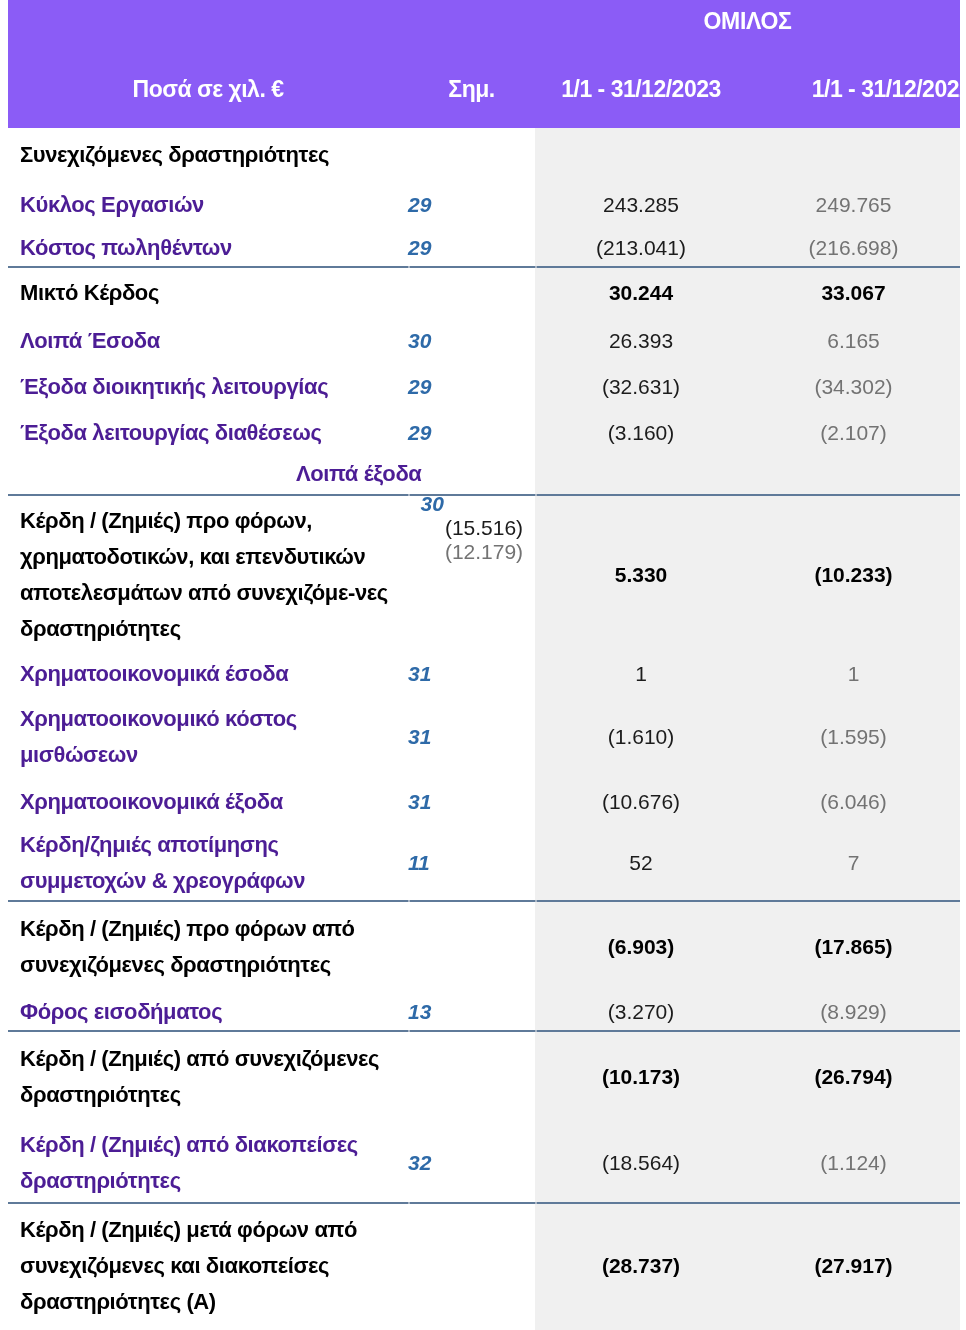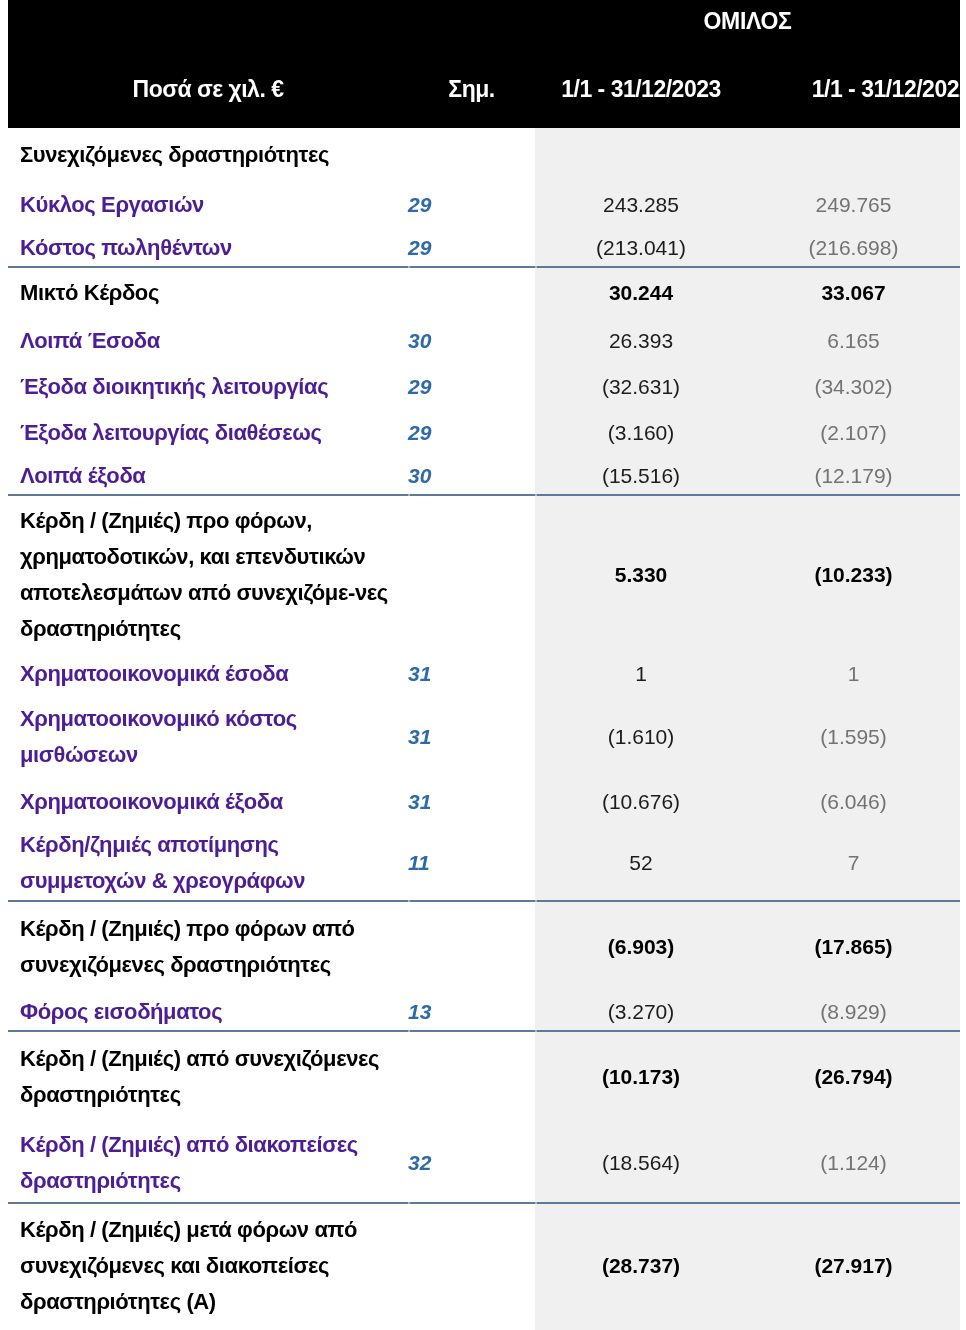--- a/index.html
+++ b/index.html
@@ -1,20 +1,20 @@
 <!DOCTYPE html>
 <html><head>
   <meta charset="utf-8">
   <style>
     html, body { margin: 0; padding: 0; background: #ffffff; }
     body { width: 966px; height: 1330px; position: relative; overflow: hidden;
            font-family: "Liberation Sans", "DejaVu Sans", sans-serif; }
     .page { position: absolute; left: 8px; top: 0; width: 952px; height: 1330px; }
     .shade { position: absolute; left: 527px; top: 128px; width: 425px; height: 1202px; background: #f0f0f0; }
-    .header { position: relative; height: 128px; background: #000000; color: #ffffff; font-weight: bold; }
+    .header { position: relative; height: 128px; background: #8b5cf6; color: #ffffff; font-weight: bold; }
     .header .group { position: absolute; left: 527px; width: 425px; top: 8px; text-align: center; font-size: 23px; letter-spacing: -0.3px; }
     .header .h { position: absolute; top: 76px; font-size: 23px; letter-spacing: -0.5px; text-align: center; }
     .h-label { left: 0; width: 400px; }
     .h-note { left: 400px; width: 127px; }
     .h-c1 { left: 527px; width: 212px; }
     .h-c2 { left: 777px; width: 213px; }
 
     .rows { position: absolute; left: 0; top: 128px; width: 952px; }
     .row { position: relative; display: flex; align-items: center; }
     .row .label { width: 388px; padding-left: 12px; font-size: 22px; line-height: 36px; color: #4c1d95; letter-spacing: -0.4px; font-weight: bold; }
@@ -75,21 +75,21 @@
       <div class="note">29</div>
       <div class="v">(32.631)</div>
       <div class="v2">(34.302)</div>
     </div>
     <div class="row" style="height:46px;">
       <div class="label">Έξοδα λειτουργίας διαθέσεως</div>
       <div class="note">29</div>
       <div class="v">(3.160)</div>
       <div class="v2">(2.107)</div>
     </div>
-    <div class="row sep" style="height:40px;">
+    <div class="row sep" style="height:40px;flex-direction:column;">
       <div class="label">Λοιπά έξοδα</div>
       <div class="note">30</div>
       <div class="v">(15.516)</div>
       <div class="v2">(12.179)</div>
     </div>
     <div class="row bold" style="height:158px;">
       <div class="label">Κέρδη / (Ζημιές) προ φόρων, χρηματοδοτικών, και επενδυτικών αποτελεσμάτων από συνεχιζόμε-νες δραστηριότητες</div>
       <div class="note"></div>
       <div class="v">5.330</div>
       <div class="v2">(10.233)</div>

